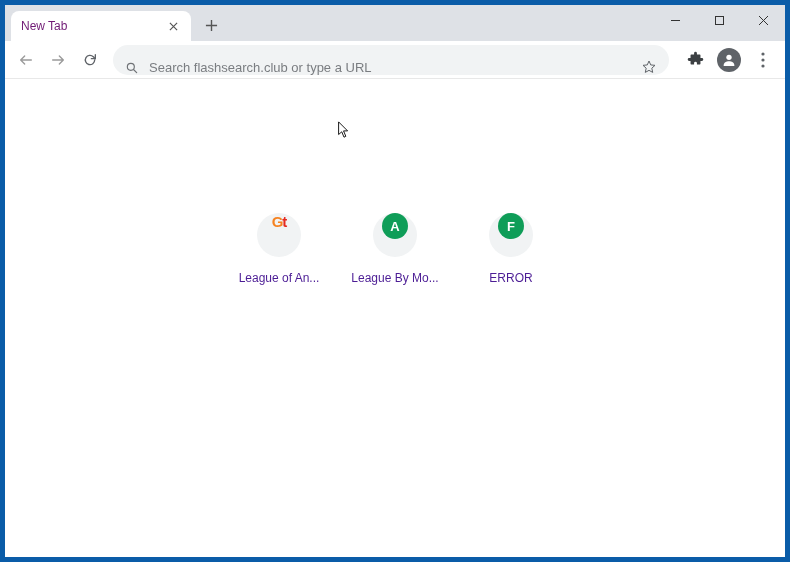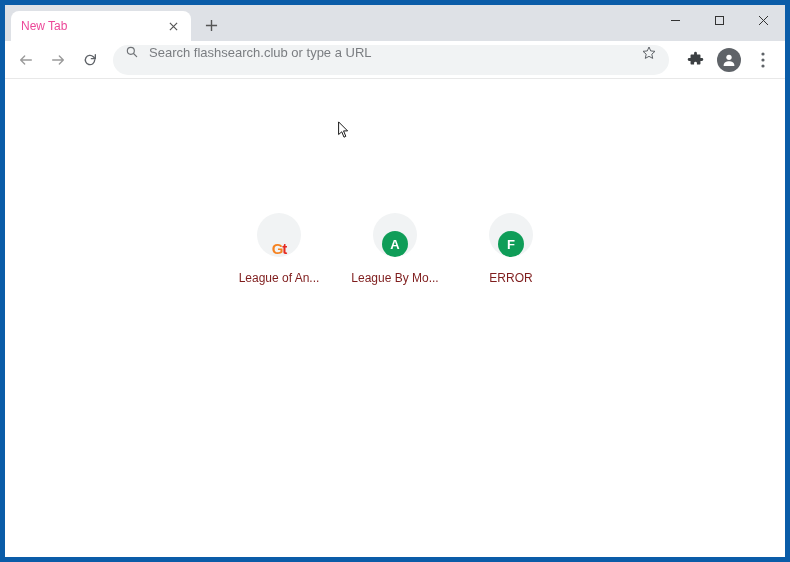--- a/index.html
+++ b/index.html
@@ -29,21 +29,21 @@
     margin-left: 6px;
     margin-top: 6px;
     height: 30px;
     width: 180px;
     background: #fff;
     border-radius: 8px 8px 0 0;
     display: flex;
     align-items: center;
     padding: 0 10px;
     font-size: 12px;
-    color: #ec4899;
+    color: #701a75;
     position: relative;
   }
   .tab-close {
     margin-left: auto;
     width: 16px; height: 16px;
     display:flex;align-items:center;justify-content:center;
     font-size: 13px;
     color: #555;
     border-radius:50%;
   }
@@ -83,21 +83,21 @@
     border-radius:50%;
   }
   .nav-btn.enabled { color:#5f6368; }
   .omnibox {
     margin: 0 6px;
     flex: 1;
     height: 30px;
     background: #f1f3f4;
     border-radius: 15px;
     display:flex;
-    align-items:flex-start;
+    align-items:flex-end;
     padding: 0 12px;
     color:#6f7276;
     font-size: 13px;
     gap: 10px;
   }
   .omnibox input {
     flex:1;
     border:none;
     background:transparent;
     outline:none;
@@ -141,25 +141,25 @@
   .shortcut {
     width: 80px;
     display:flex;
     flex-direction:column;
     align-items:center;
     gap: 14px;
   }
   .sc-circle {
     width:44px;height:44px;border-radius:50%;
     background:#f1f3f4;
-    display:flex;align-items:flex-end;justify-content:center;
+    display:flex;align-items:flex-start;justify-content:center;
   }
   .sc-label {
     font-size:12px;
-    color:#7f1d1d;
+    color:#4c1d95;
     text-align:center;
     max-width: 90px;
     white-space:nowrap;
     overflow:hidden;
     text-overflow:ellipsis;
   }
   .badge {
     width:26px;height:26px;border-radius:50%;
     display:flex;align-items:center;justify-content:center;
     font-size:13px;font-weight:600;color:#fff;

